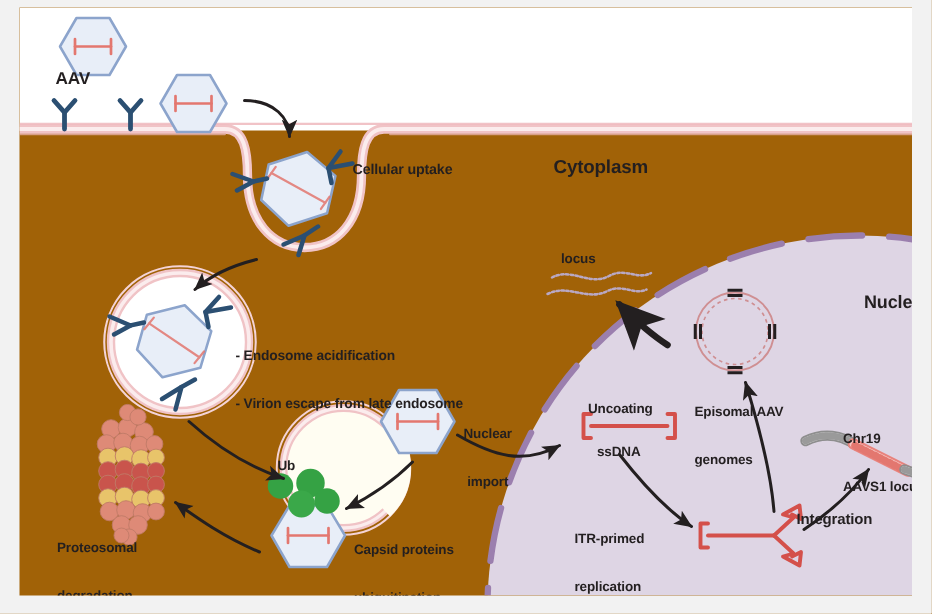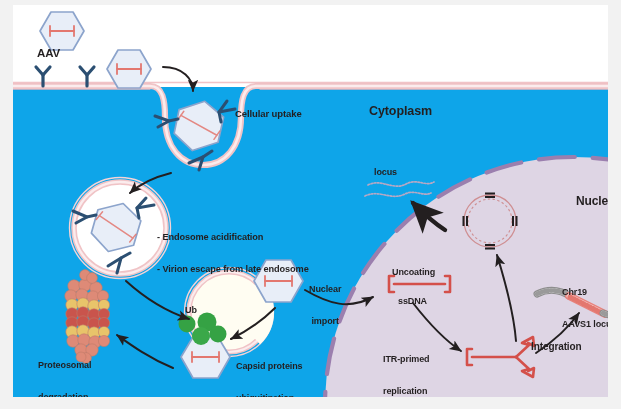--- a/index.html
+++ b/index.html
@@ -15,21 +15,21 @@
     height: 409px;
     background: #f2f2f2;
     overflow: hidden;
   }
   #canvas {
     position: absolute;
     left: 13px;
     top: 5px;
     width: 595px;
     height: 392px;
-    background: #0ea5e9;
+    background: #a16207;
     overflow: hidden;
   }
   
   #extracellular {
     position: absolute;
     left: 0;
     top: 0;
     width: 100%;
     height: 82px;
     background: #ffffff;
@@ -372,20 +372,24 @@
     <div class="lbl t-nucleus">Nucleus</div>
 
     <div class="lbl t-nucimp">
       <div>Nuclear</div>
       <div>import</div>
     </div>
 
     <div class="lbl t-uncoat">Uncoating</div>
     <div class="lbl t-ssdna">ssDNA</div>
 
+    <div class="lbl t-episomal">
+      <div>Episomal AAV</div>
+      <div>genomes</div>
+    </div>
 
     <div class="lbl t-chr19">
       <div>Chr19</div>
       <div>AAVS1 locus</div>
     </div>
 
     <div class="lbl t-itr">
       <div>ITR-primed</div>
       <div>replication</div>
     </div>

